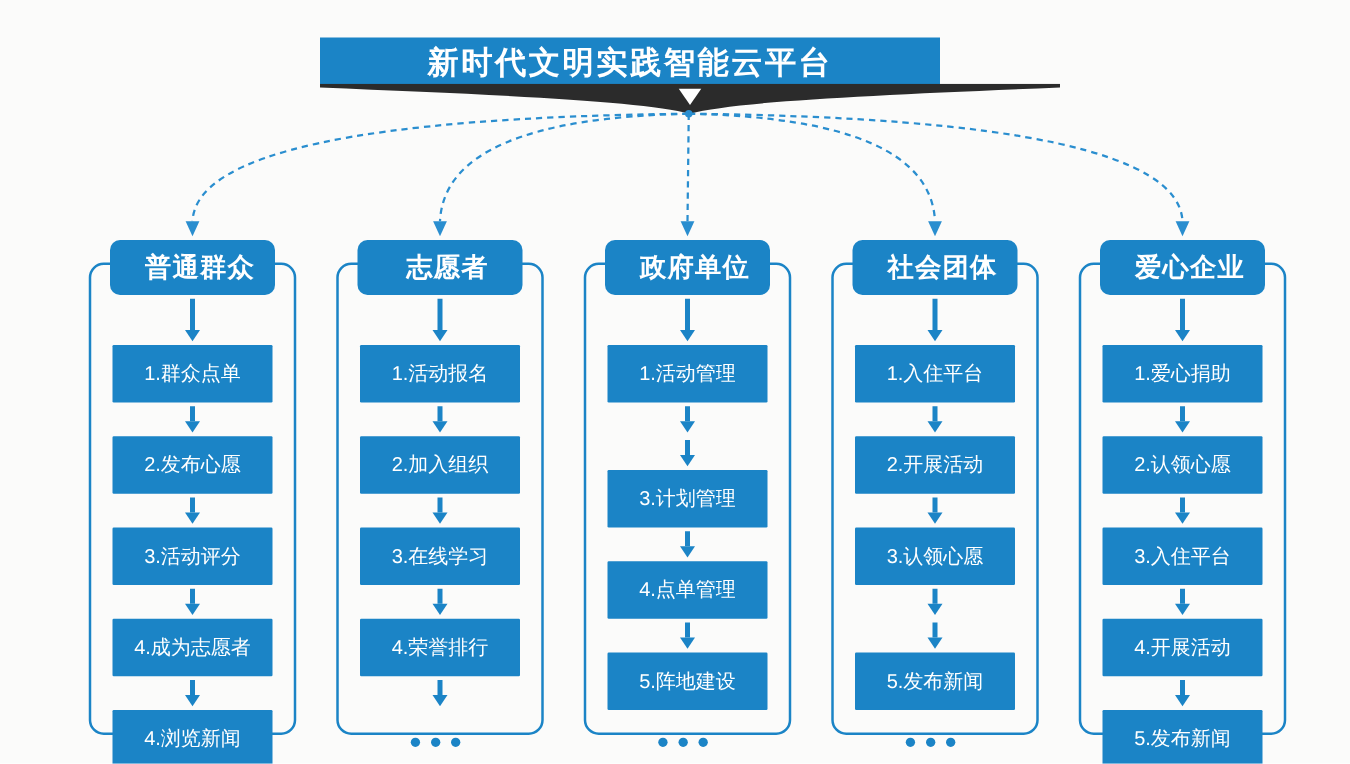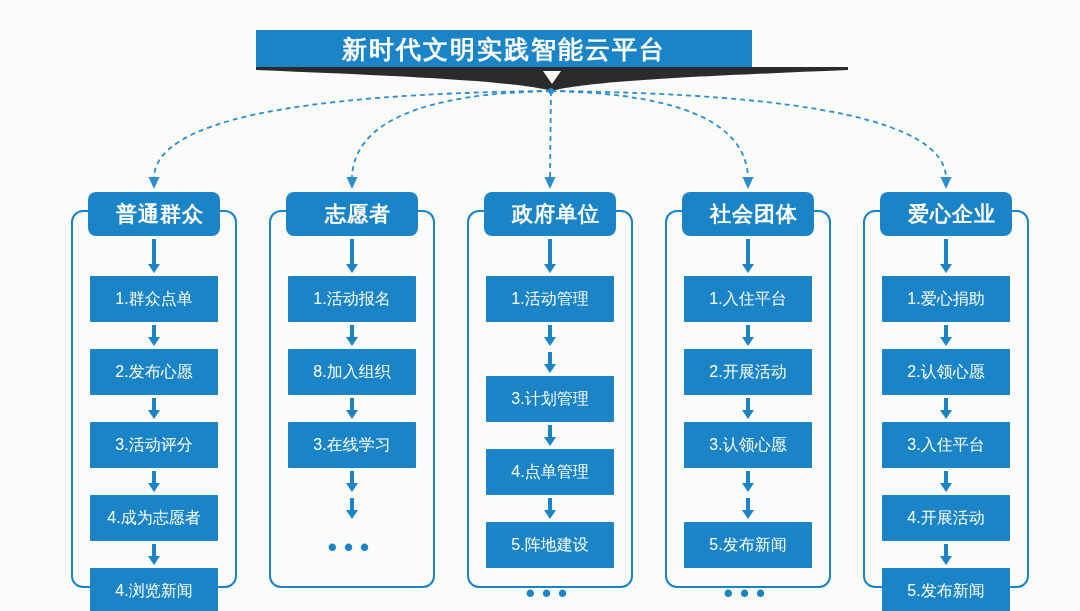--- a/index.html
+++ b/index.html
@@ -160,24 +160,25 @@
           <div class="dots">•••</div>
         </div>
       </div>
       <div class="column">
         <div class="panel"></div>
         <div class="flow">
           <div class="col-header">志愿者</div>
           <div class="arrow long"></div>
           <div class="item">1.活动报名</div>
           <div class="arrow short"></div>
-          <div class="item">8.加入组织</div>
+          <div class="item">2.加入组织</div>
           <div class="arrow short"></div>
           <div class="item">3.在线学习</div>
           <div class="arrow short"></div>
+          <div class="item">4.荣誉排行</div>
           <div class="arrow short"></div>
           <div class="dots">•••</div>
         </div>
       </div>
       <div class="column">
         <div class="panel"></div>
         <div class="flow">
           <div class="col-header">政府单位</div>
           <div class="arrow long"></div>
           <div class="item">1.活动管理</div>

